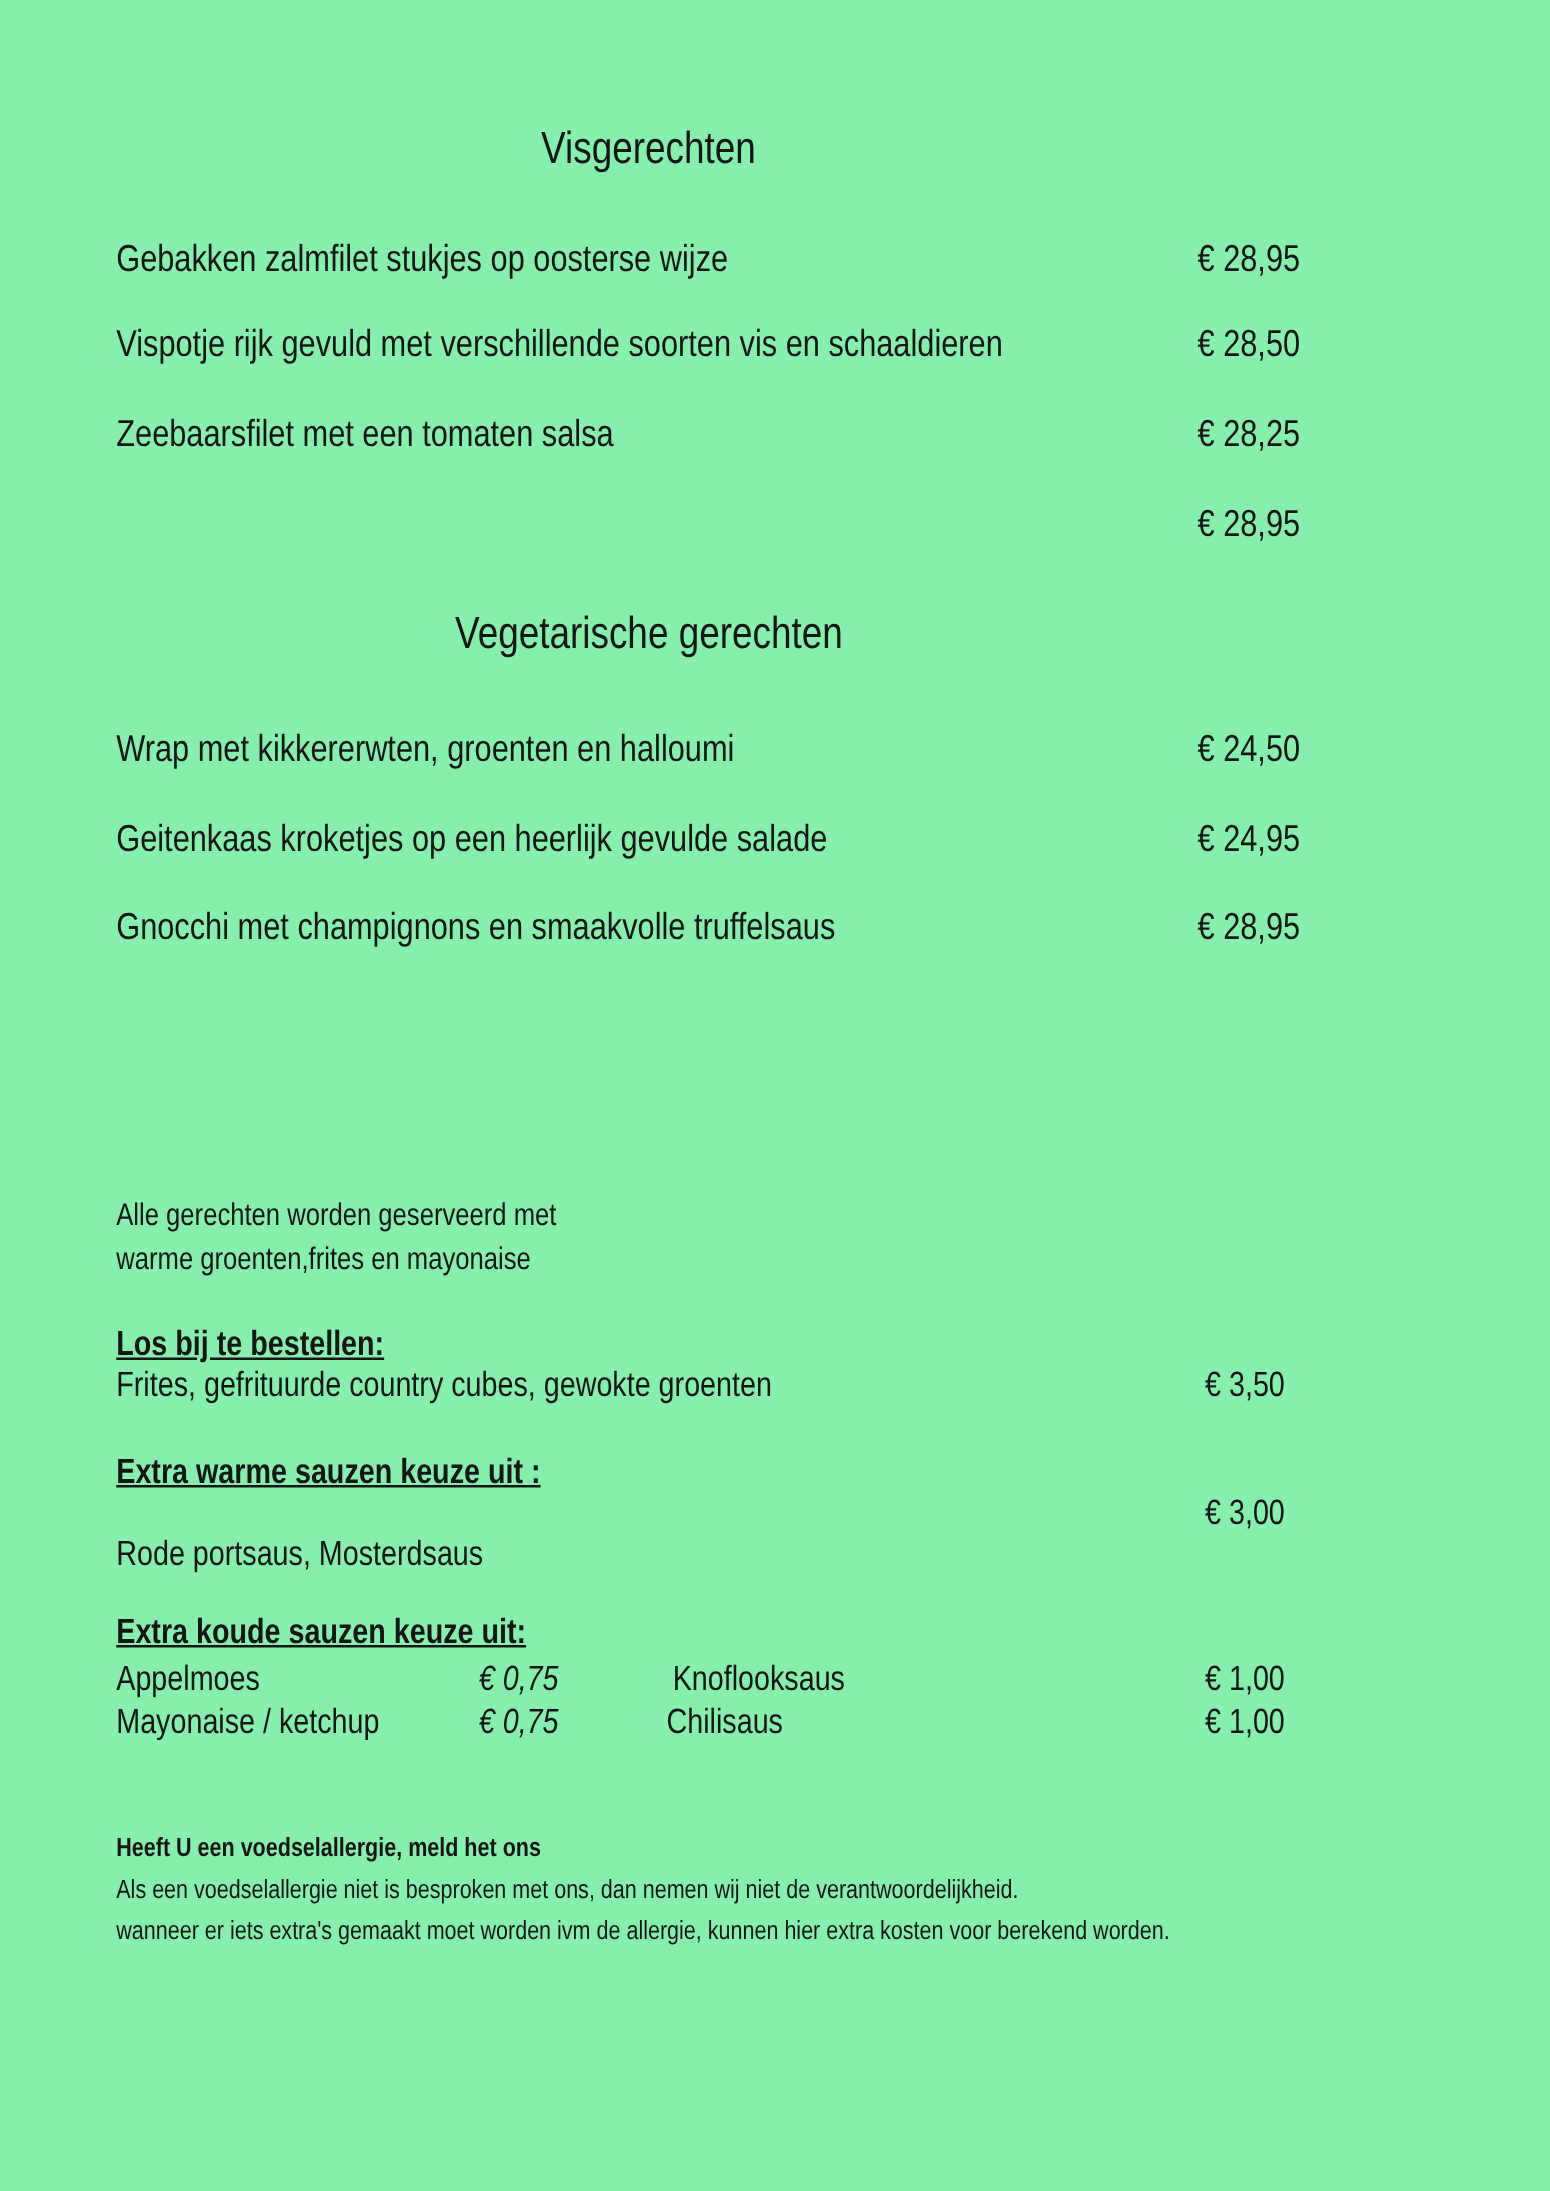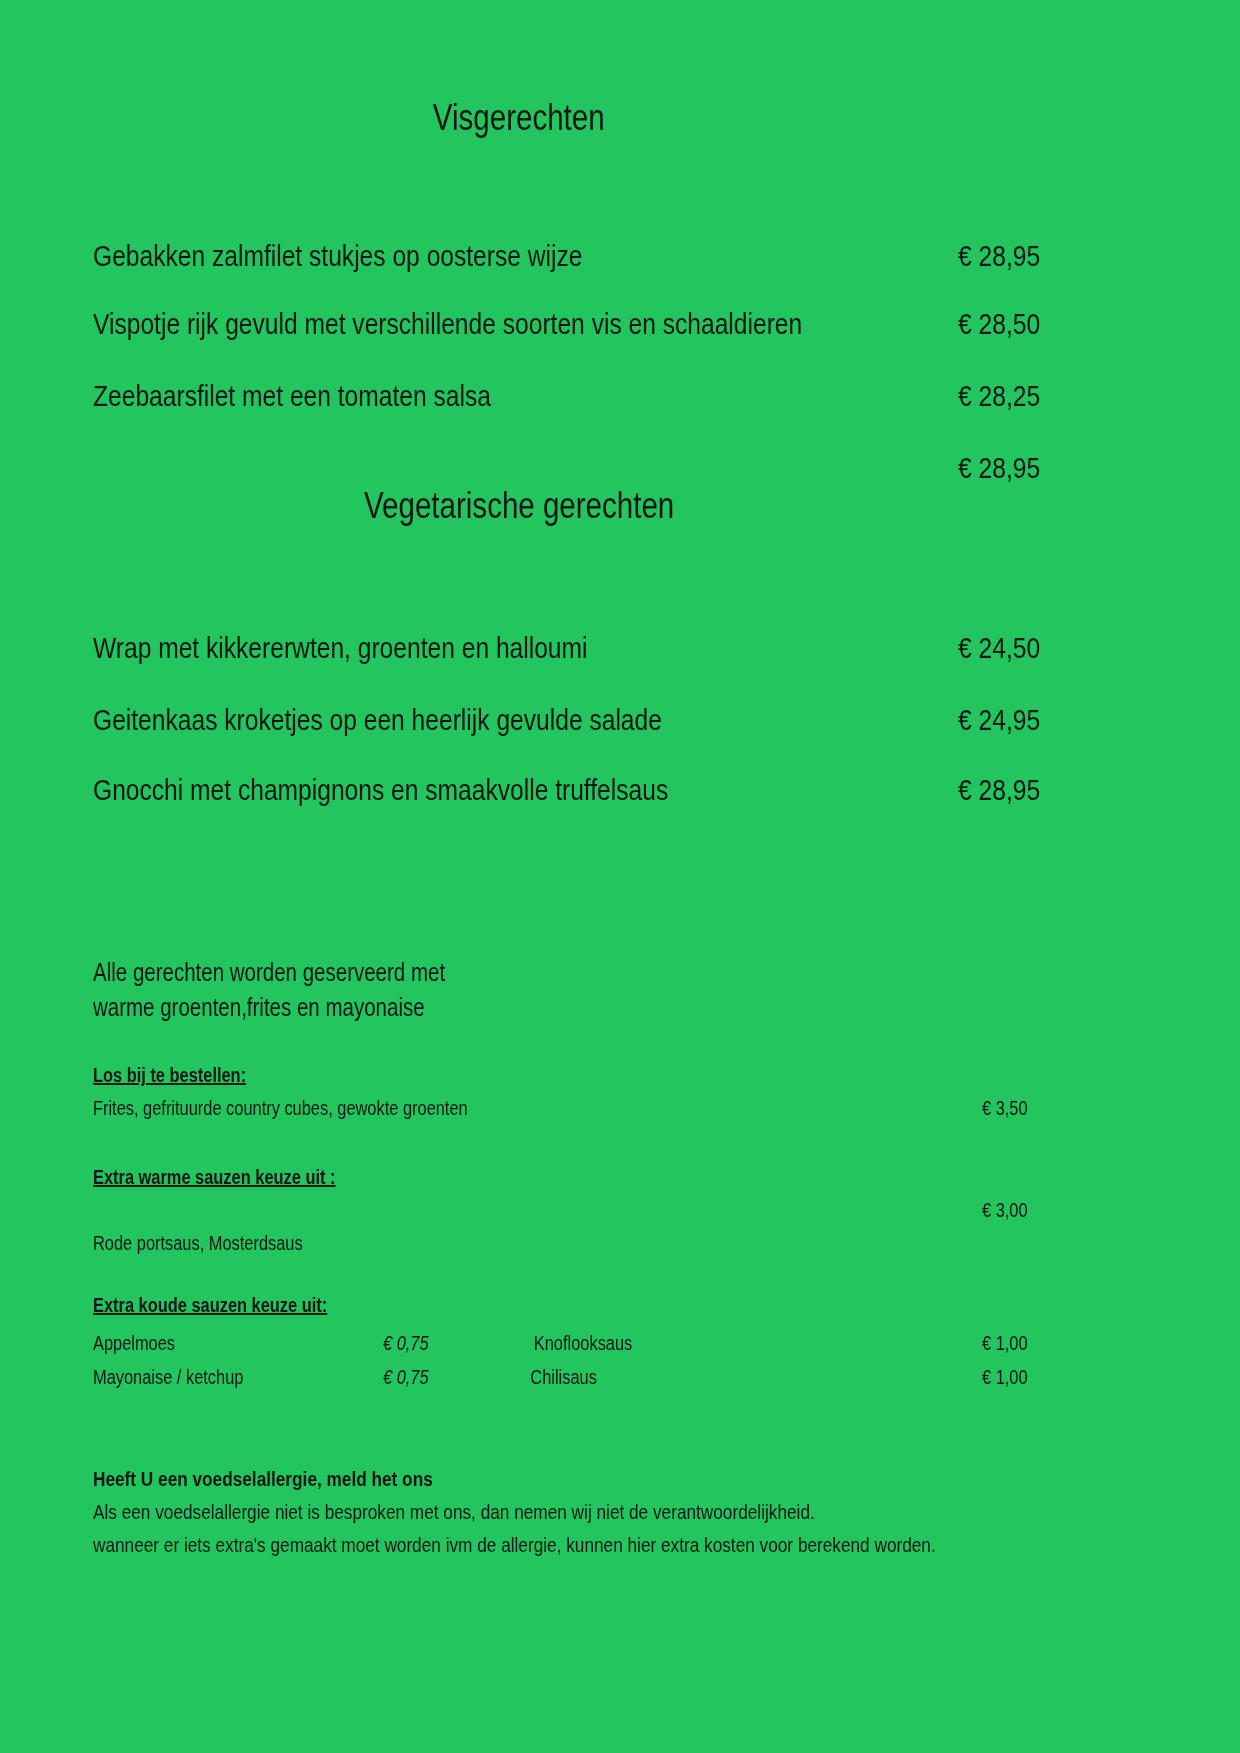--- a/index.html
+++ b/index.html
@@ -1,43 +1,43 @@
 <!DOCTYPE html>
 <html><head>
 <meta charset="utf-8">
 <style>
   html, body { margin: 0; padding: 0; background: #ffffff; }
   .page {
     position: relative;
     width: 1240px;
     height: 1753px;
-    background: #22c55e;
+    background: #86efac;
     color: #161616;
     font-family: "Liberation Sans", "DejaVu Sans", sans-serif;
     overflow: hidden;
   }
   
   .cond   { display: inline-block; transform: scaleX(0.82); transform-origin: 0 50%;   white-space: pre; }
   .cond-r { display: inline-block; transform: scaleX(0.82); transform-origin: 100% 50%; white-space: pre; }
   .cond-c { display: inline-block; transform: scaleX(0.82); transform-origin: 50% 50%;  white-space: pre; }
 
   .menu-title {
     position: absolute; left: 93px; width: 852px;
     text-align: center; font-size: 36px; line-height: 36px;
   }
   .dish-row {
     position: absolute; left: 93px; width: 947px; height: 36px;
-    font-size: 30px; line-height: 36px; margin-top: 48px;
+    font-size: 30px; line-height: 36px;
   }
   .dish-name  { position: absolute; left: 0;  top: 0; }
   .dish-price { position: absolute; right: 0; top: 0; }
 
   .note-block { position: absolute; left: 93px; font-size: 25px; line-height: 35px; }
 
-  .small { font-size: 20px; line-height: 26px; }
+  .small { font-size: 28px; line-height: 26px; }
   .sub-row { position: absolute; left: 93px; width: 935px; height: 26px; }
   .sub-left  { position: absolute; left: 0;  top: 0; }
   .sub-right { position: absolute; right: 0; top: 0; }
   .sub-heading { font-weight: bold; }
   .sub-heading .u { text-decoration: underline; }
 
   .cold-row { position: absolute; left: 93px; width: 935px; height: 26px; }
   .cold-c1 { position: absolute; left: 0;    top: 0; }
   .cold-c2 { position: absolute; left: 290px; top: 0; font-style: italic; }
   .cold-c3 { position: absolute; left: 430px; width: 434px; top: 0; text-align: left; }

